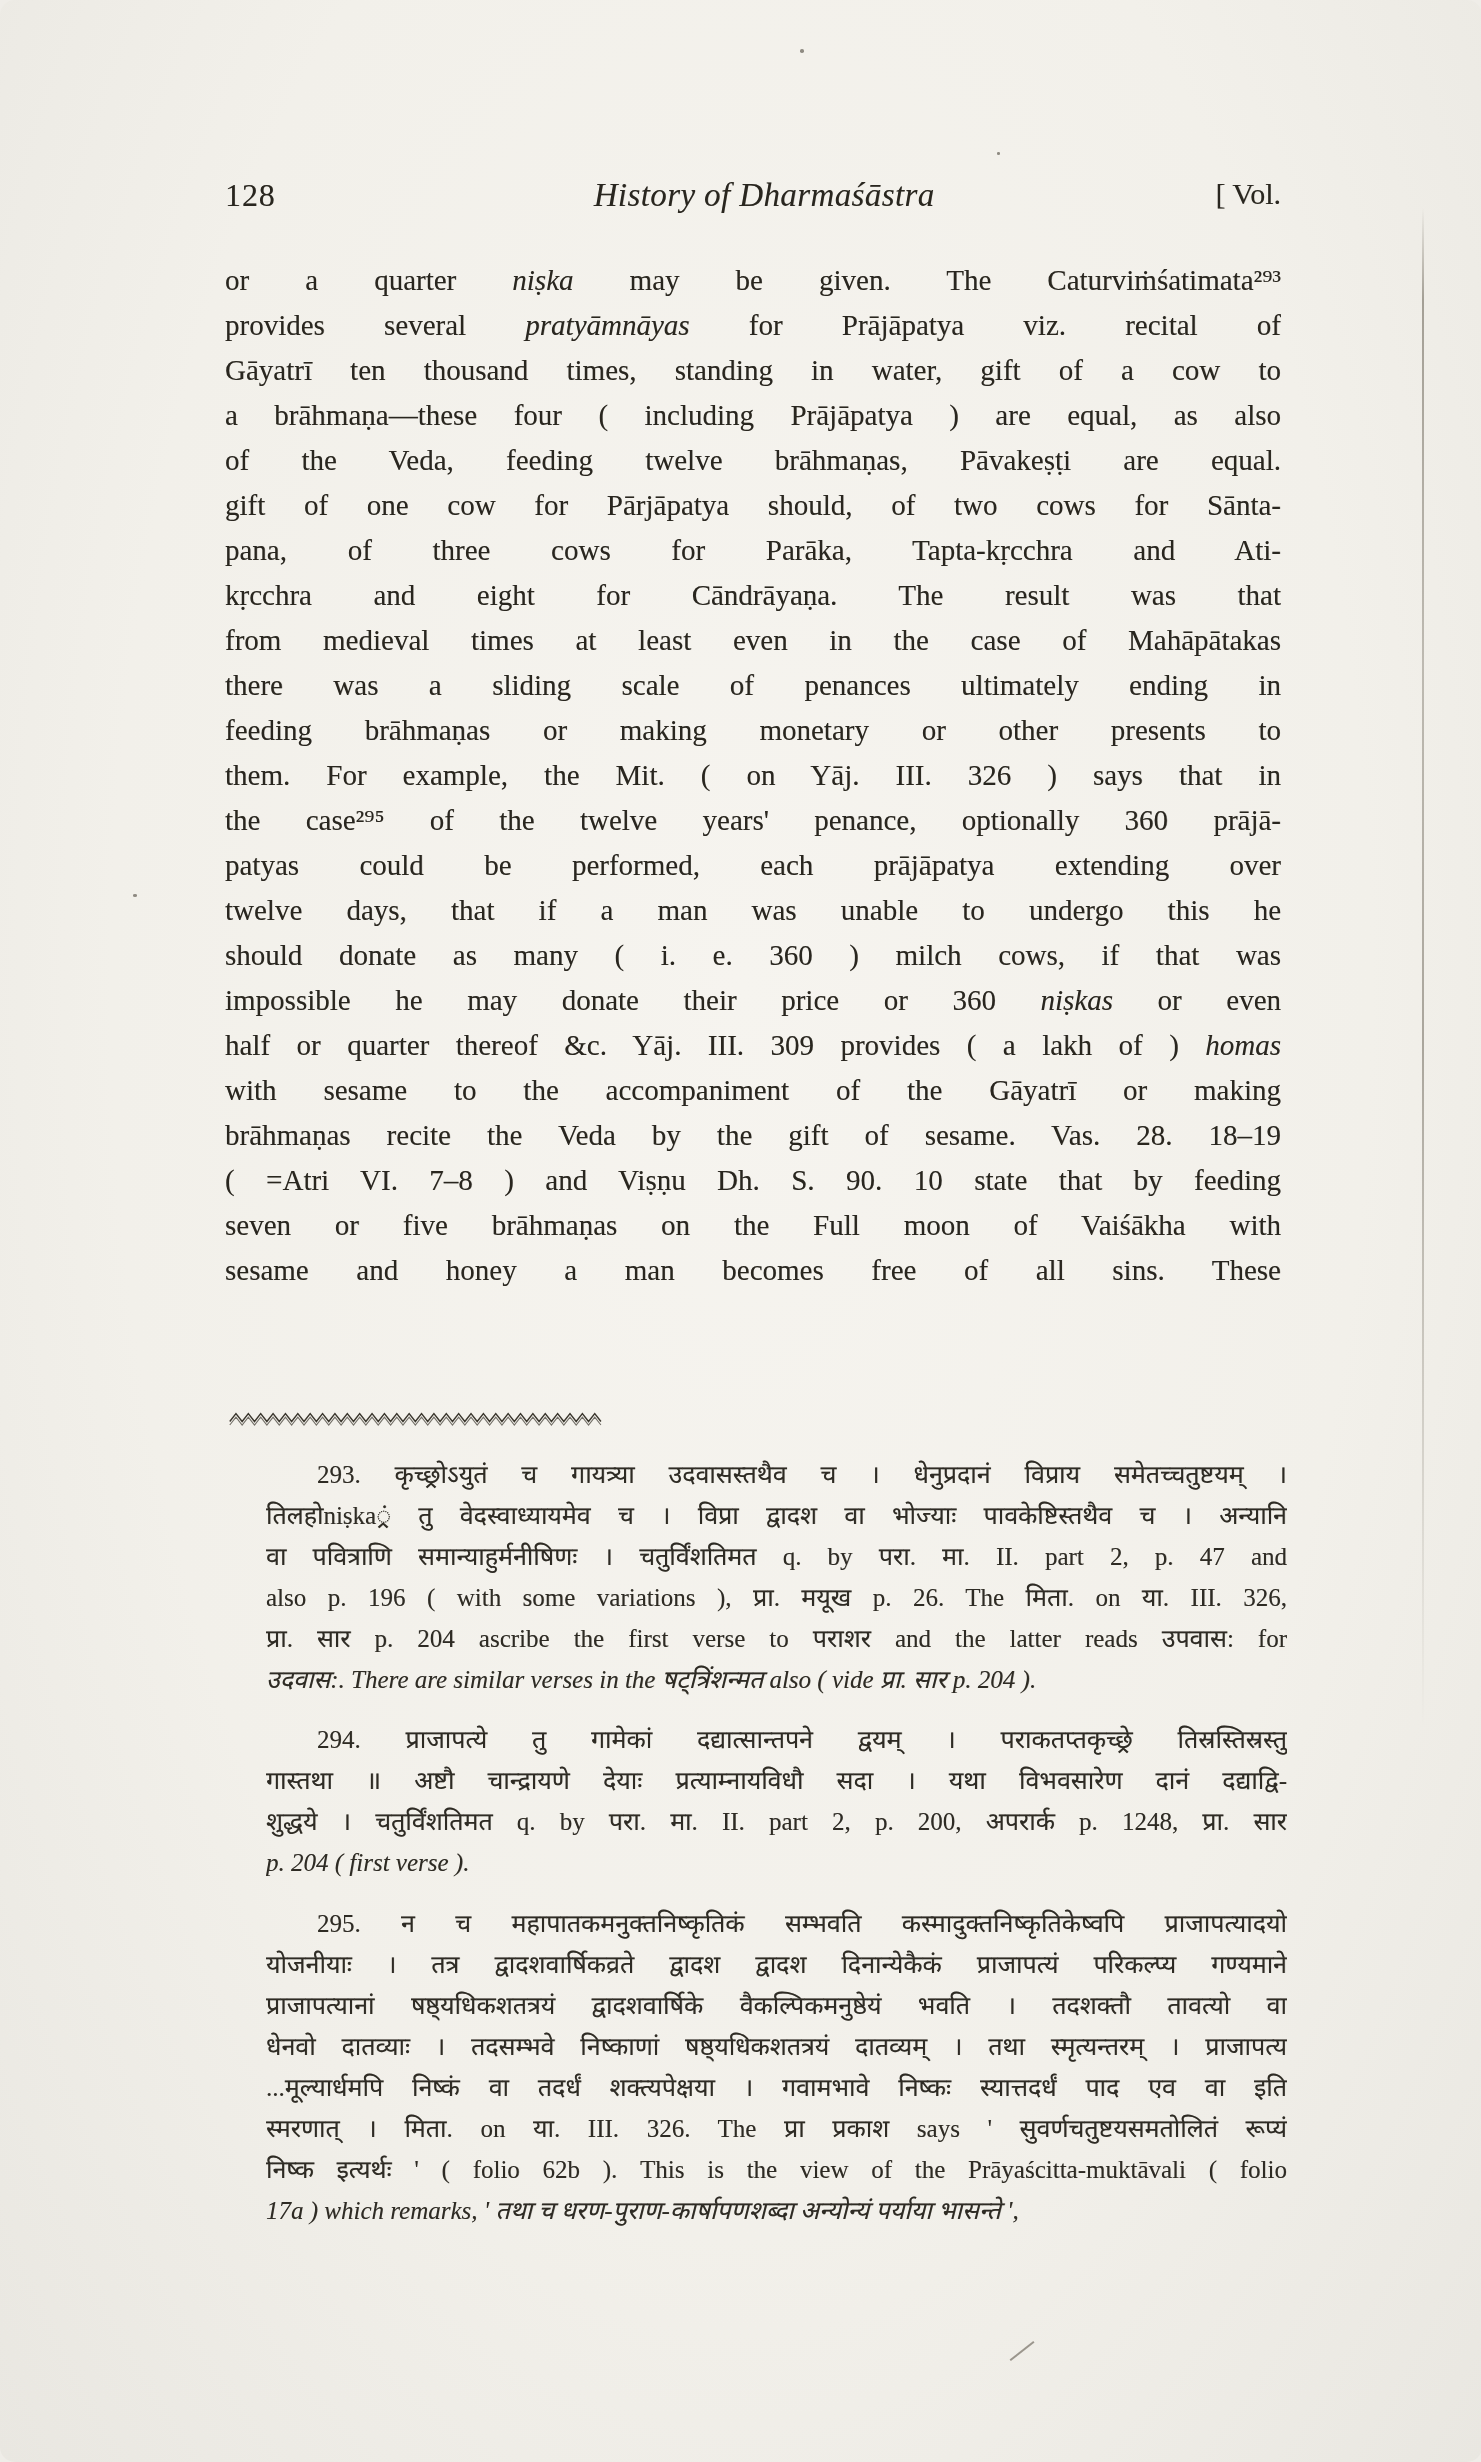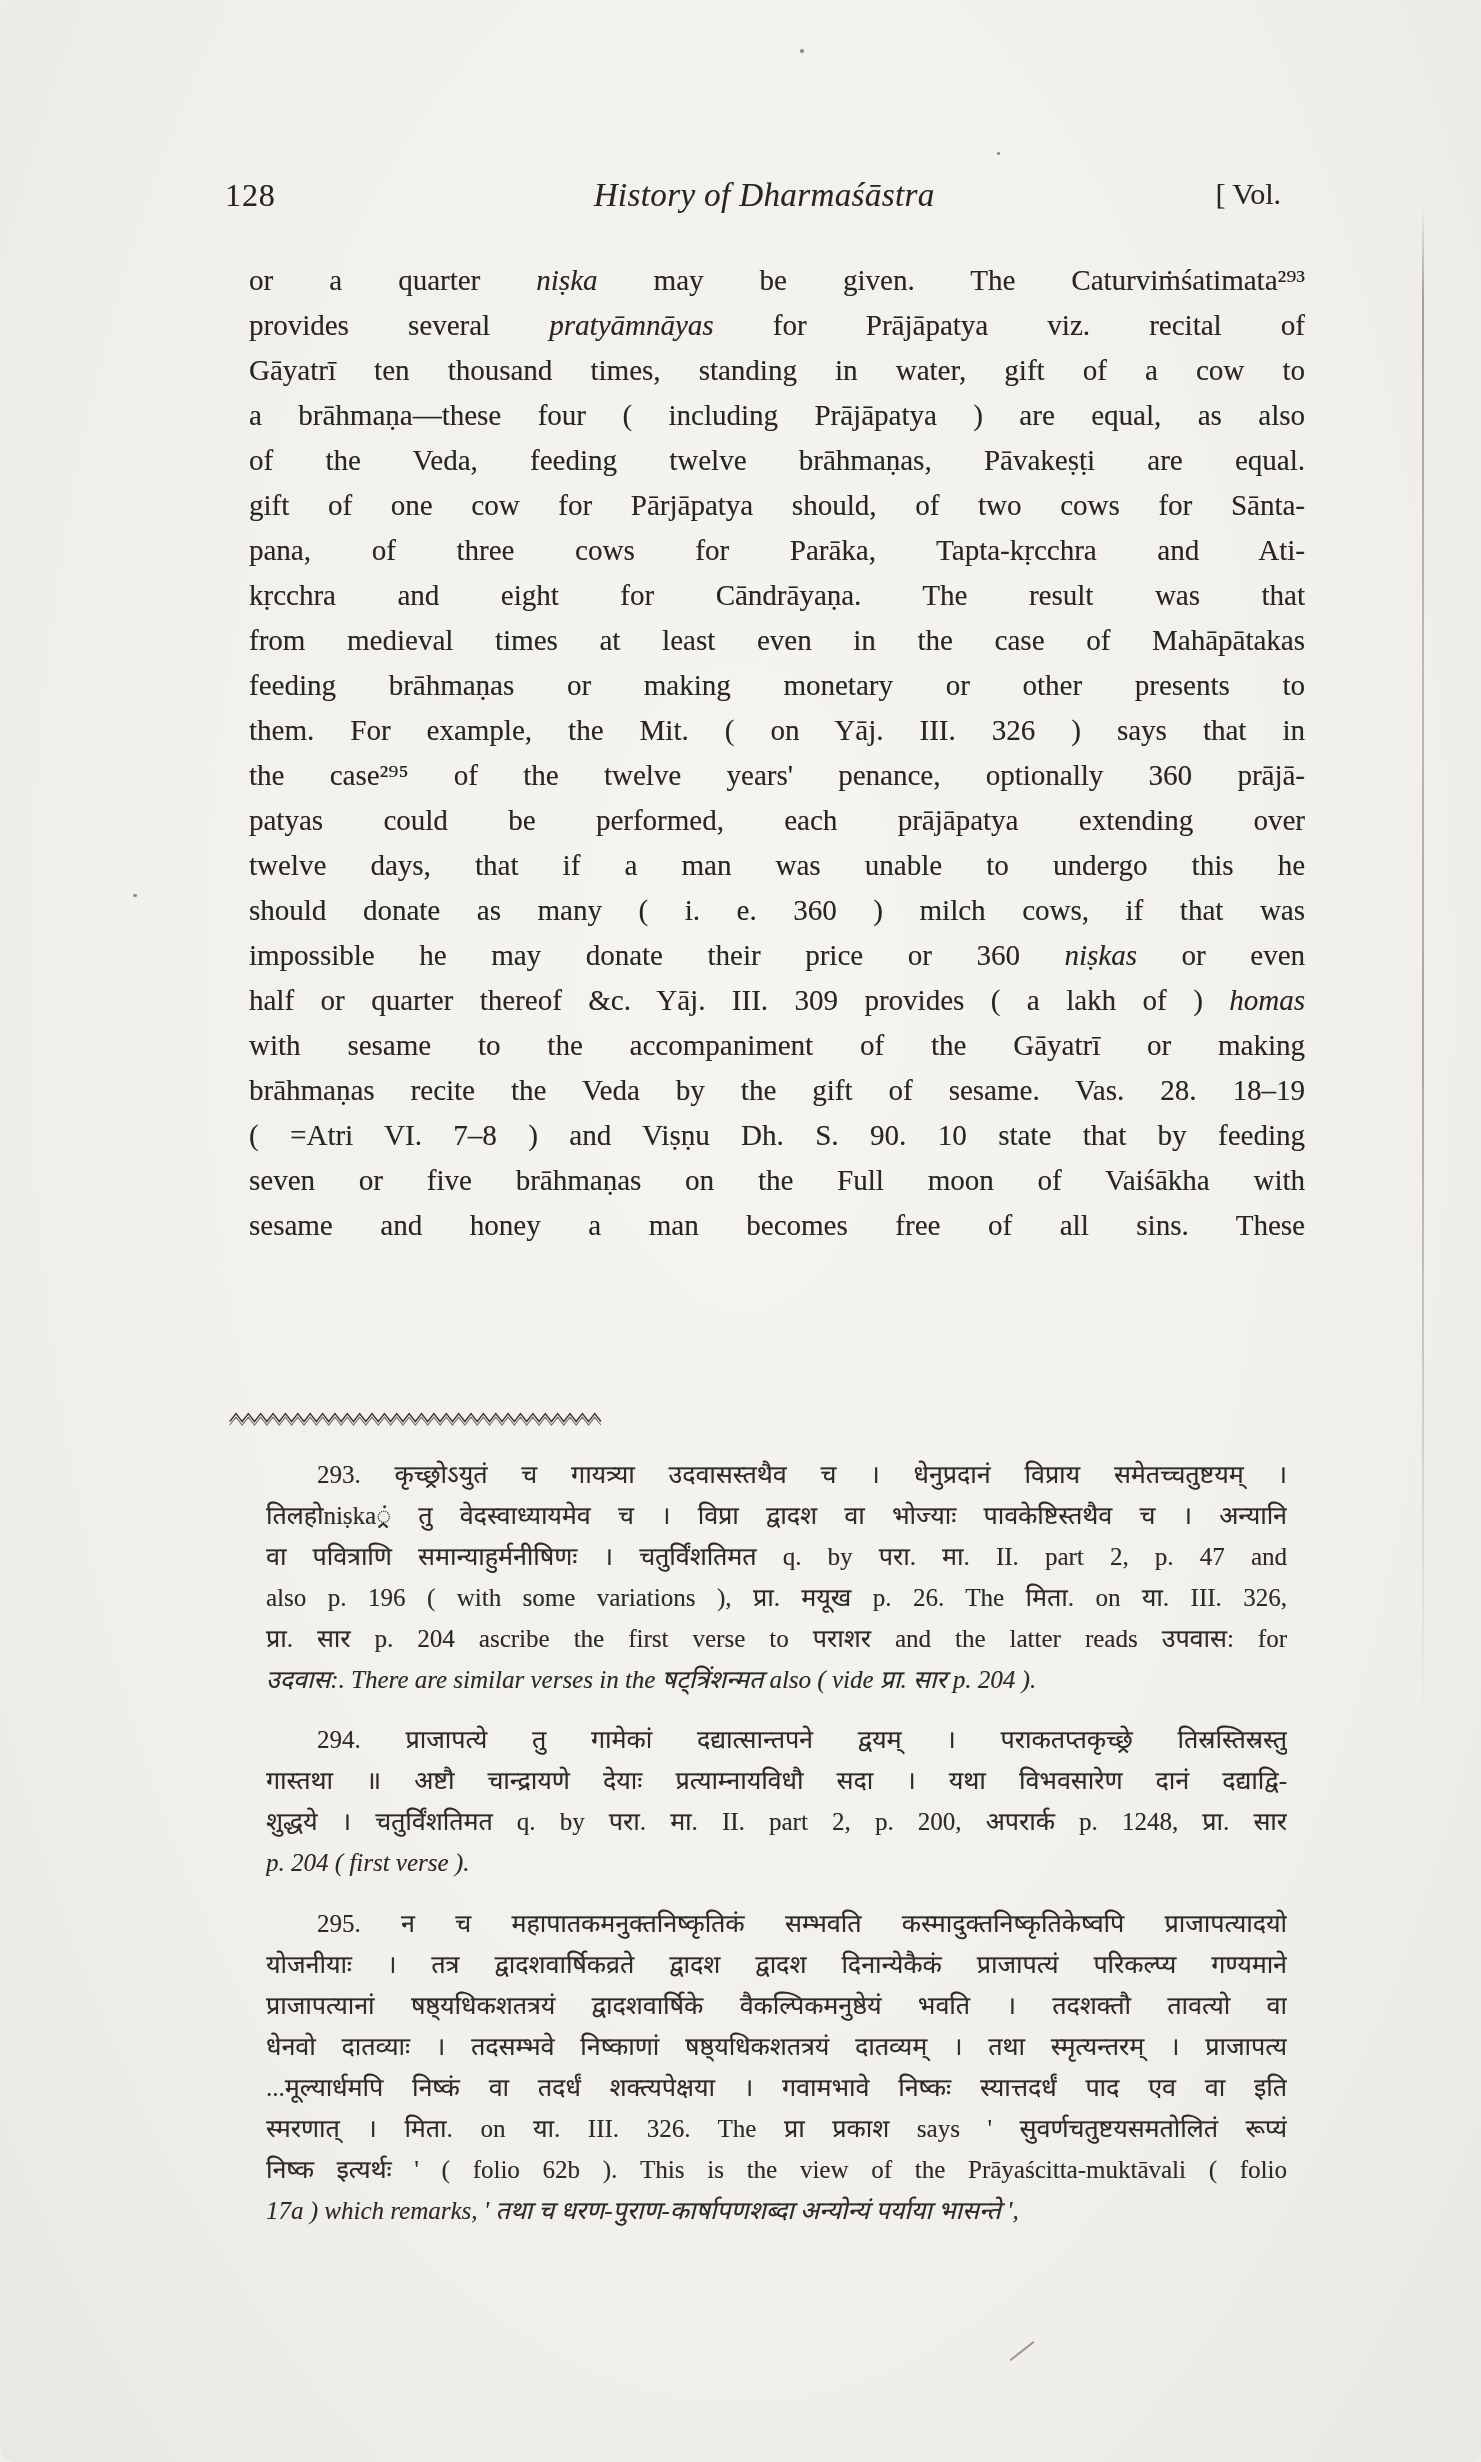--- a/index.html
+++ b/index.html
@@ -32,21 +32,20 @@
   }
   .vol {
     position: absolute; right: 0; top: 0;
     font-size: 30px;
   }
 
   
   .body-text {
     position: absolute; top: 258px; left: 225px; width: 1056px;
     font-size: 29px;
-    margin-left: 24px;
   }
   .body-line {
     height: 45px; line-height: 45px;
     text-align: justify; text-align-last: justify;
     overflow: hidden; white-space: normal;
     word-spacing: 0.9px;
   }
 
   
   .fn-separator {
@@ -99,20 +98,21 @@
   <div class="body-text ink">
       <div class="body-line">or a quarter <i>niṣka</i> may be given. The Caturviṁśatimata²⁹³</div>
       <div class="body-line">provides several <i>pratyāmnāyas</i> for Prājāpatya viz. recital of</div>
       <div class="body-line">Gāyatrī ten thousand times, standing in water, gift of a cow to</div>
       <div class="body-line">a brāhmaṇa—these four ( including Prājāpatya ) are equal, as also</div>
       <div class="body-line">of the Veda, feeding twelve brāhmaṇas, Pāvakeṣṭi are equal.</div>
       <div class="body-line">gift of one cow for Pārjāpatya should, of two cows for Sānta-</div>
       <div class="body-line">pana, of three cows for Parāka, Tapta-kṛcchra and Ati-</div>
       <div class="body-line">kṛcchra and eight for Cāndrāyaṇa. The result was that</div>
       <div class="body-line">from medieval times at least even in the case of Mahāpātakas</div>
+      <div class="body-line">there was a sliding scale of penances ultimately ending in</div>
       <div class="body-line">feeding brāhmaṇas or making monetary or other presents to</div>
       <div class="body-line">them. For example, the Mit. ( on Yāj. III. 326 ) says that in</div>
       <div class="body-line">the case²⁹⁵ of the twelve years' penance, optionally 360 prājā-</div>
       <div class="body-line">patyas could be performed, each prājāpatya extending over</div>
       <div class="body-line">twelve days, that if a man was unable to undergo this he</div>
       <div class="body-line">should donate as many ( i. e. 360 ) milch cows, if that was</div>
       <div class="body-line">impossible he may donate their price or 360 <i>niṣkas</i> or even</div>
       <div class="body-line">half or quarter thereof &amp;c. Yāj. III. 309 provides ( a lakh of ) <i>homas</i></div>
       <div class="body-line">with sesame to the accompaniment of the Gāyatrī or making</div>
       <div class="body-line">brāhmaṇas recite the Veda by the gift of sesame. Vas. 28. 18–19</div>

